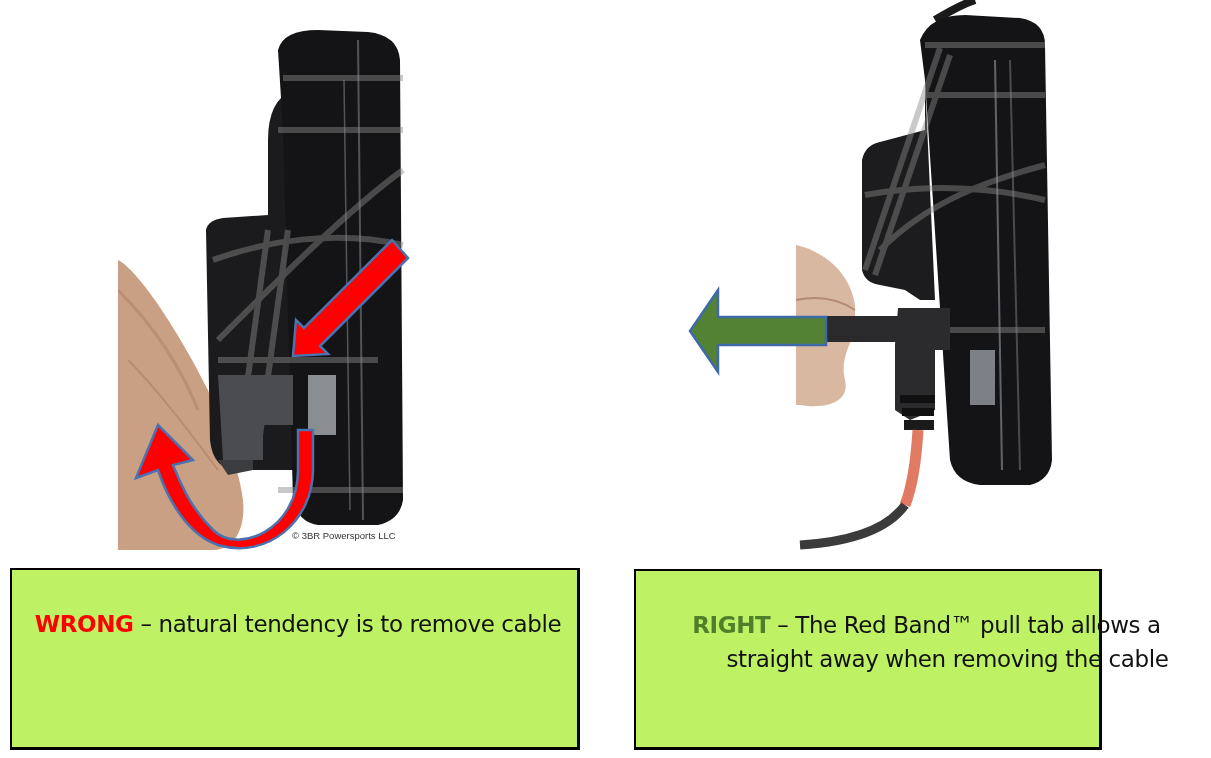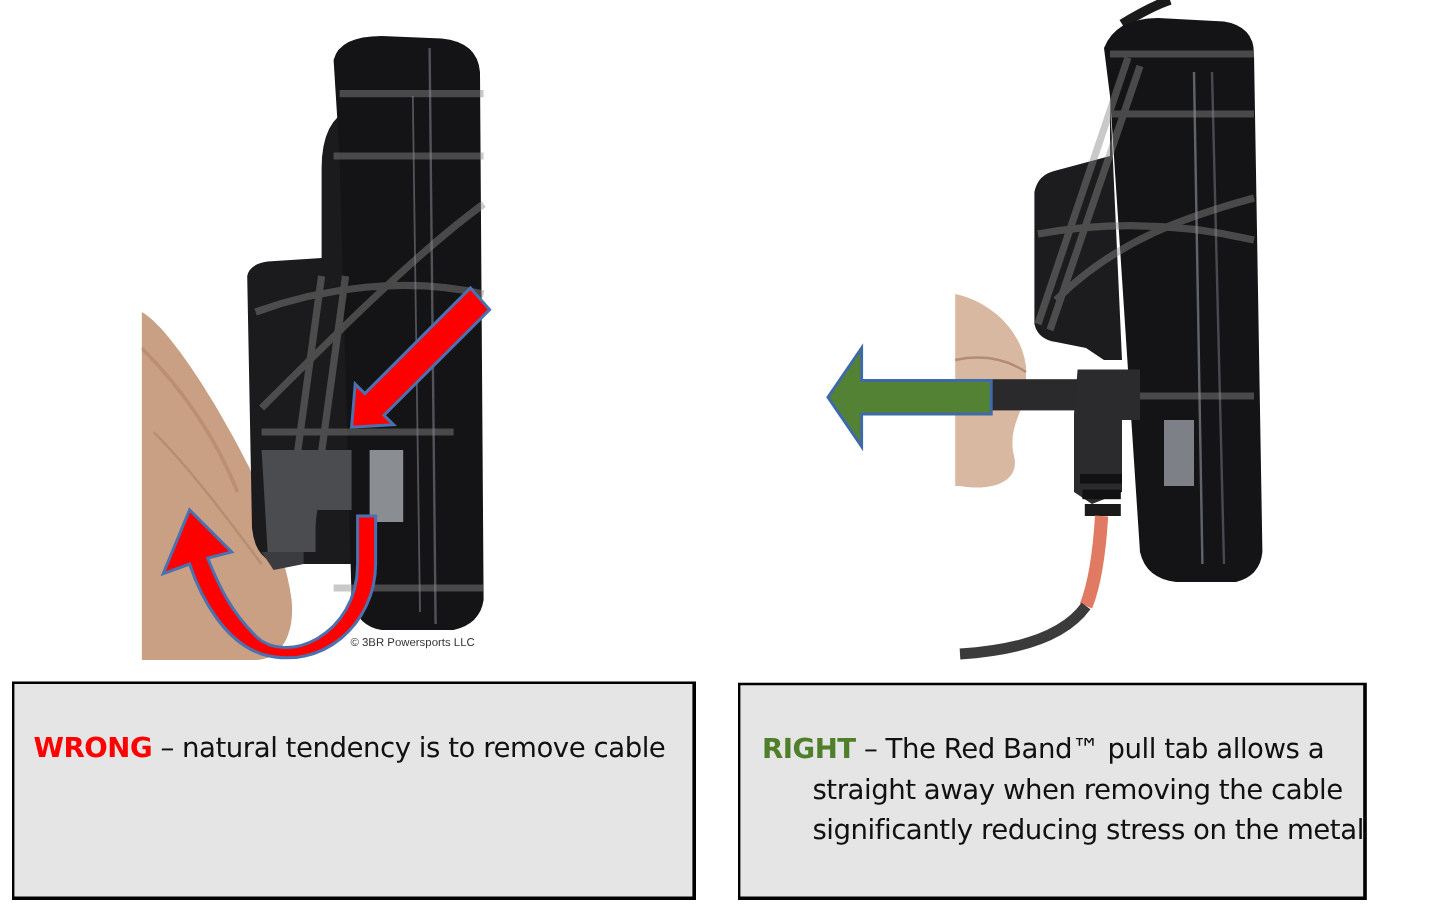--- a/index.html
+++ b/index.html
@@ -10,24 +10,25 @@
   .photo svg { display: block; }
 
   #photo-wrong { left: 118px; top: 30px; width: 300px; height: 520px; }
   #photo-right { left: 680px; top: 0px; width: 400px; height: 550px; }
 
   .caption-box {
     position: absolute;
     border: 2px solid #000;
     border-right-width: 3px;
     border-bottom-width: 3px;
-    background: #e5e5e5;
+    background: #bef264;
+    text-align: center;
   }
   #caption-wrong { left: 10px; top: 568px; width: 570px; height: 182px; }
-  #caption-right { left: 615px; top: 569px; width: 524px; height: 181px; }
+  #caption-right { left: 634px; top: 569px; width: 468px; height: 181px; }
 
   .caption-text {
     position: absolute;
     font-size: 23px;
     line-height: 33.5px;
     color: #111;
     font-family: "DejaVu Sans", sans-serif;
     letter-spacing: -0.4px;
   }
   #caption-wrong .caption-text { left: 16px; top: 38px; width: 540px; }
@@ -128,15 +129,14 @@
 <div class="caption-box" id="caption-wrong">
   <div class="caption-text">
     <span class="line"><span class="label-wrong">WRONG</span><span> – natural tendency is to remove cable</span></span>
   </div>
 </div>
 
 <div class="caption-box" id="caption-right">
   <div class="caption-text">
     <span class="line"><span class="label-right">RIGHT</span><span> – The Red Band™ pull tab allows a</span></span>
     <span class="line indent">straight away when removing the cable</span>
-    <span class="line indent">significantly reducing stress on the metal</span>
   </div>
 </div>
 
 </body></html>

